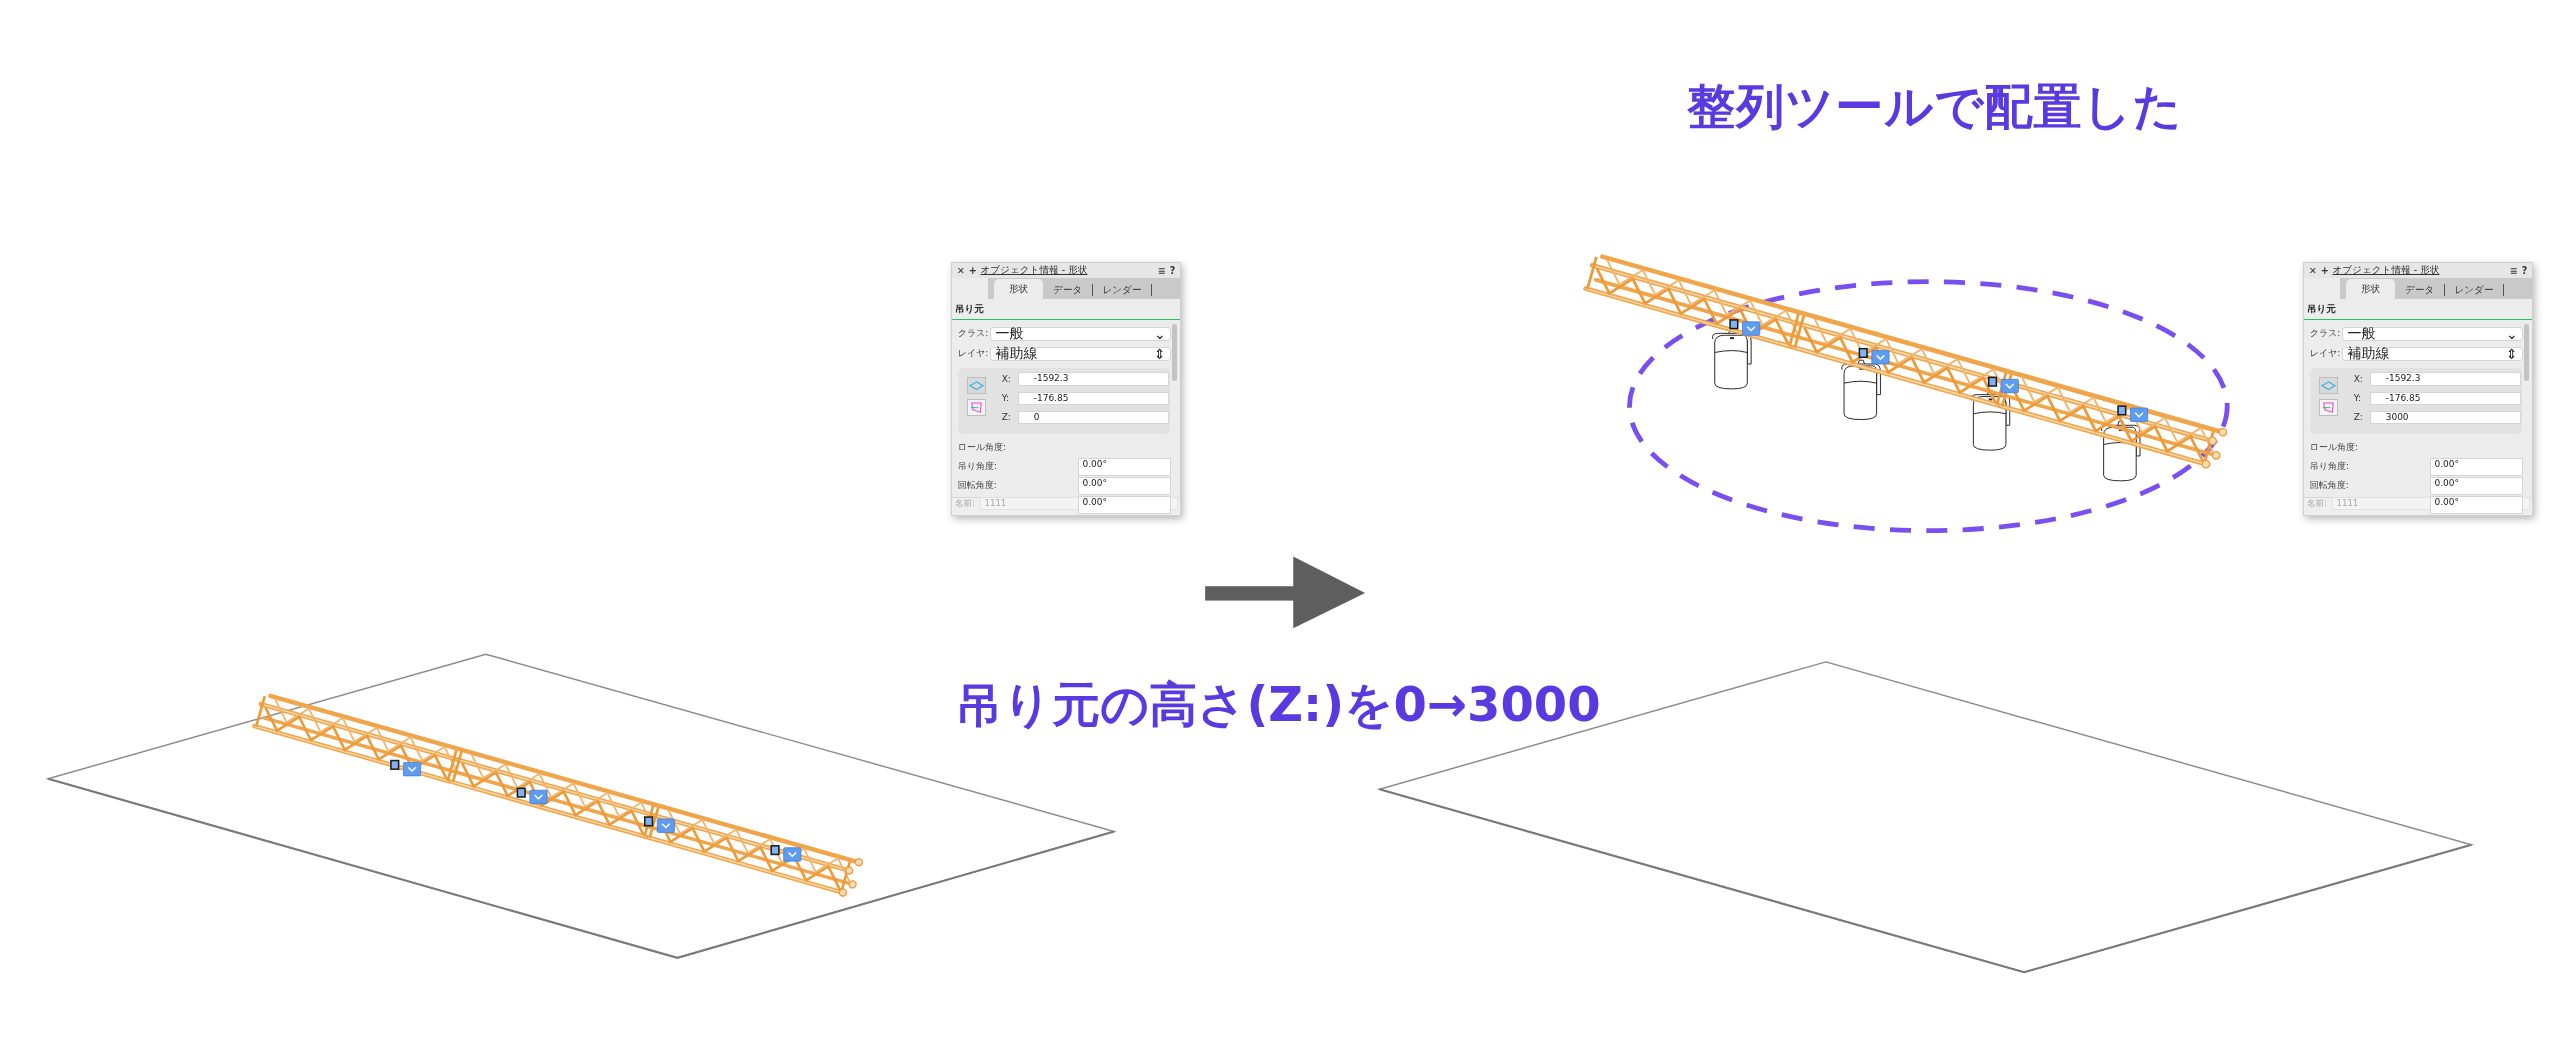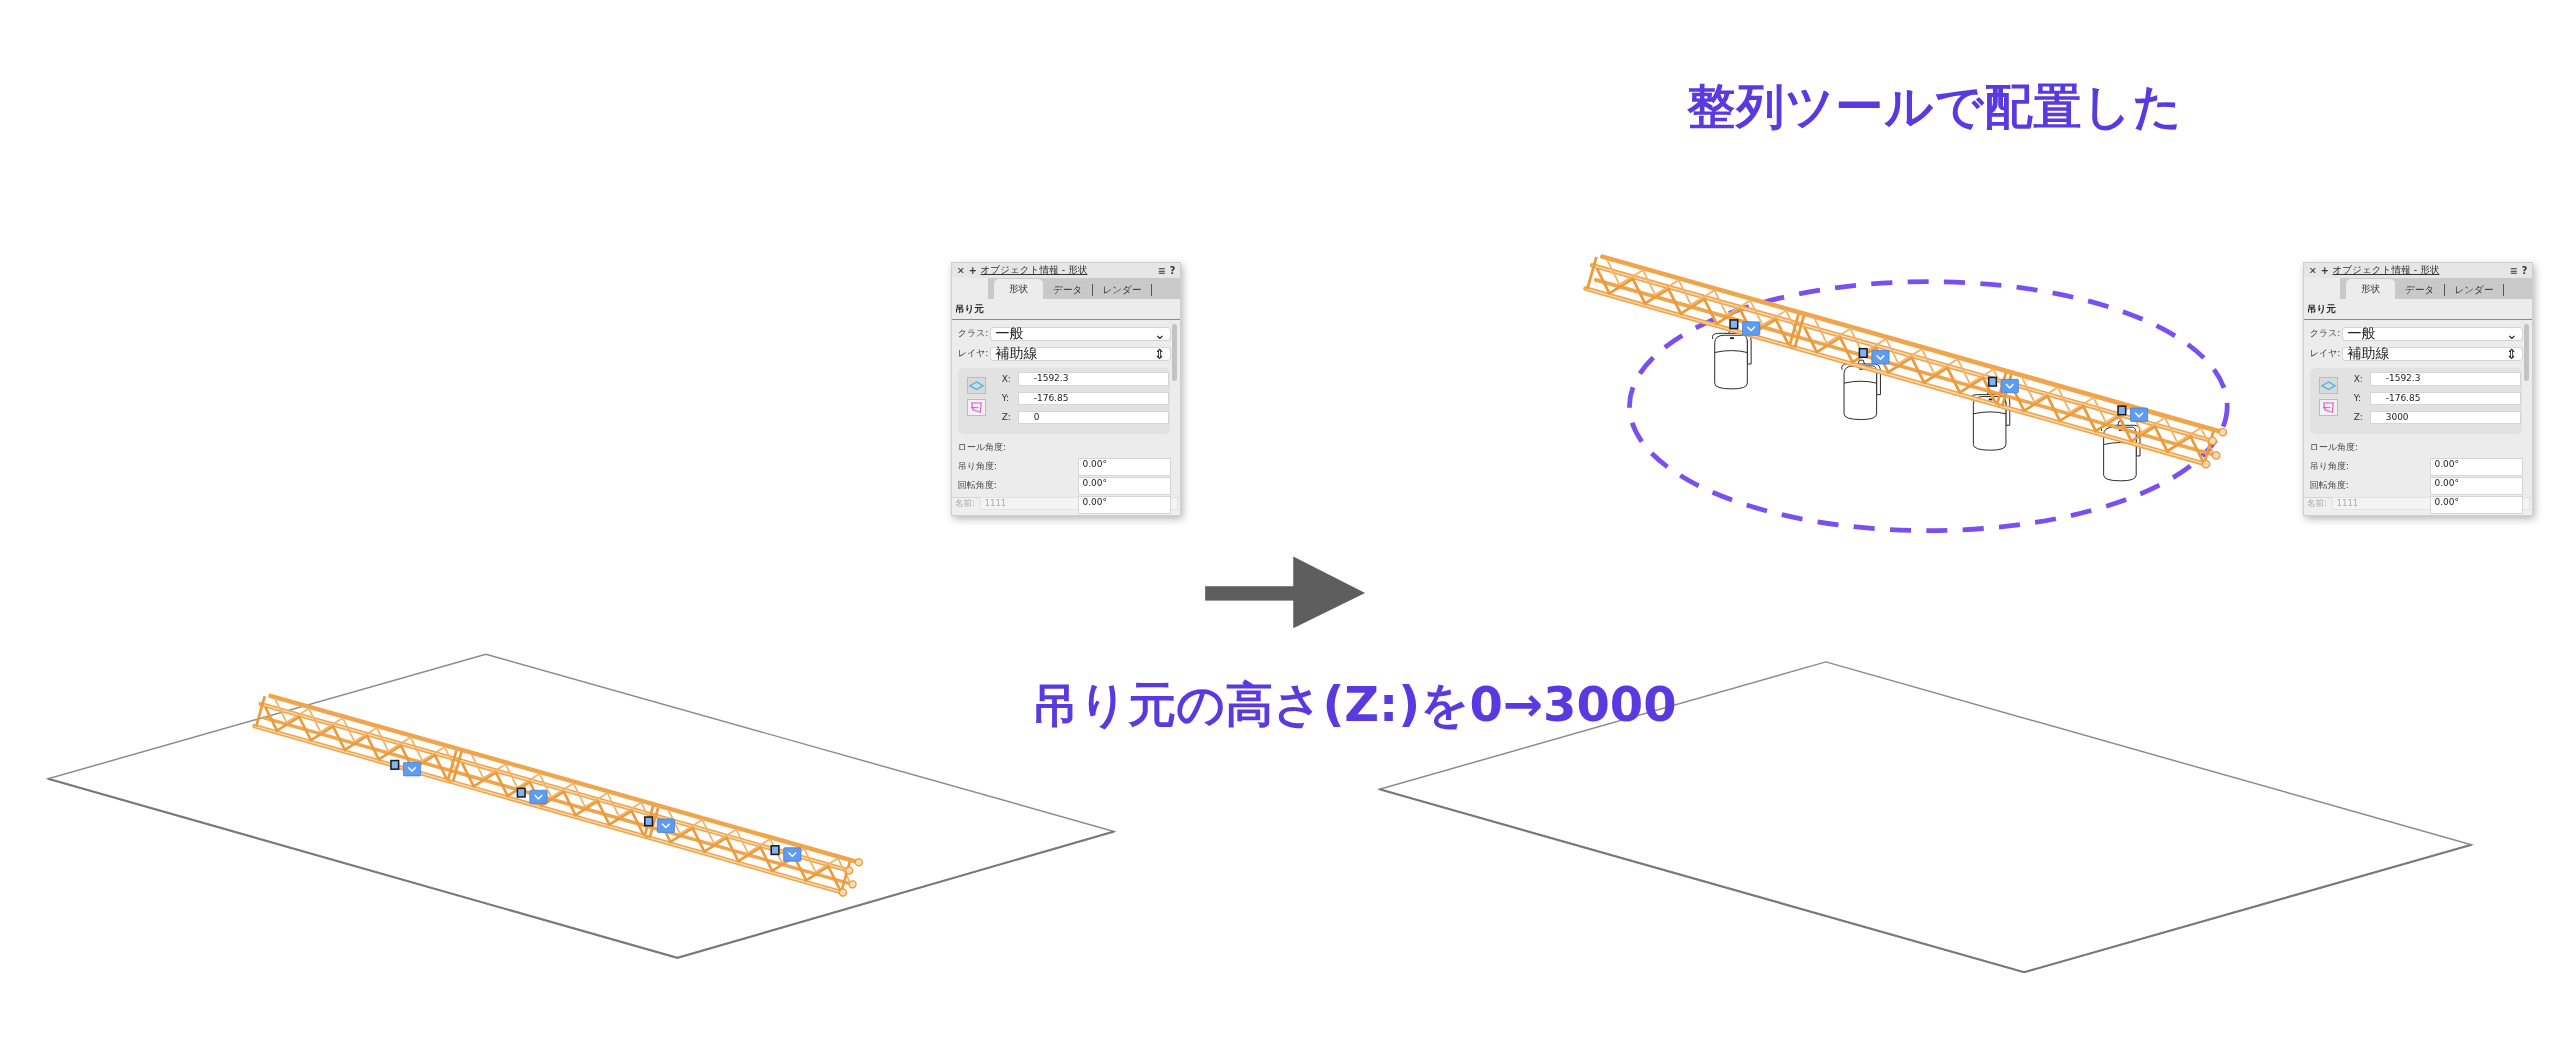--- a/index.html
+++ b/index.html
@@ -2,21 +2,21 @@
 <html><head>
 <meta charset="utf-8">
 <style>
   html, body { margin:0; padding:0; background:#ffffff; }
   body { width:2576px; height:1046px; position:relative; overflow:hidden;
          font-family:"DejaVu Sans", sans-serif; }
   .scene-svg { position:absolute; left:0; top:0; }
   .headline { position:absolute; color:#5a3ae0; font-weight:bold;
               font-family:"DejaVu Sans", sans-serif; text-align:center; white-space:nowrap; }
   .headline.top { left:1571px; top:75px; width:728px; font-size:48px; line-height:63px; letter-spacing:1px; }
-  .headline.mid { left:1031px; top:675px; font-size:48px; line-height:59px; }
+  .headline.mid { left:955px; top:675px; font-size:48px; line-height:59px; }
 
   
   .oip { position:absolute; width:228px; background:#ececec; border:1px solid #cfcfcf;
          box-shadow:1.9px 2.9px 7.7px rgba(0,0,0,0.28); font-size:9.6px; color:#222;
          font-family:"DejaVu Sans", sans-serif; }
   .oip .titlebar { height:15.3px; display:flex; align-items:center; padding:0 4.8px;
                    background:#e6e6e6; color:#333; font-size:9.6px; }
   .oip .titlebar .tb-btn { font-weight:bold; margin-right:3.8px; }
   .oip .titlebar .tb-title { flex:1;text-decoration:underline; }
   .oip .titlebar .tb-right { font-weight:bold; margin-left:3.8px; }

